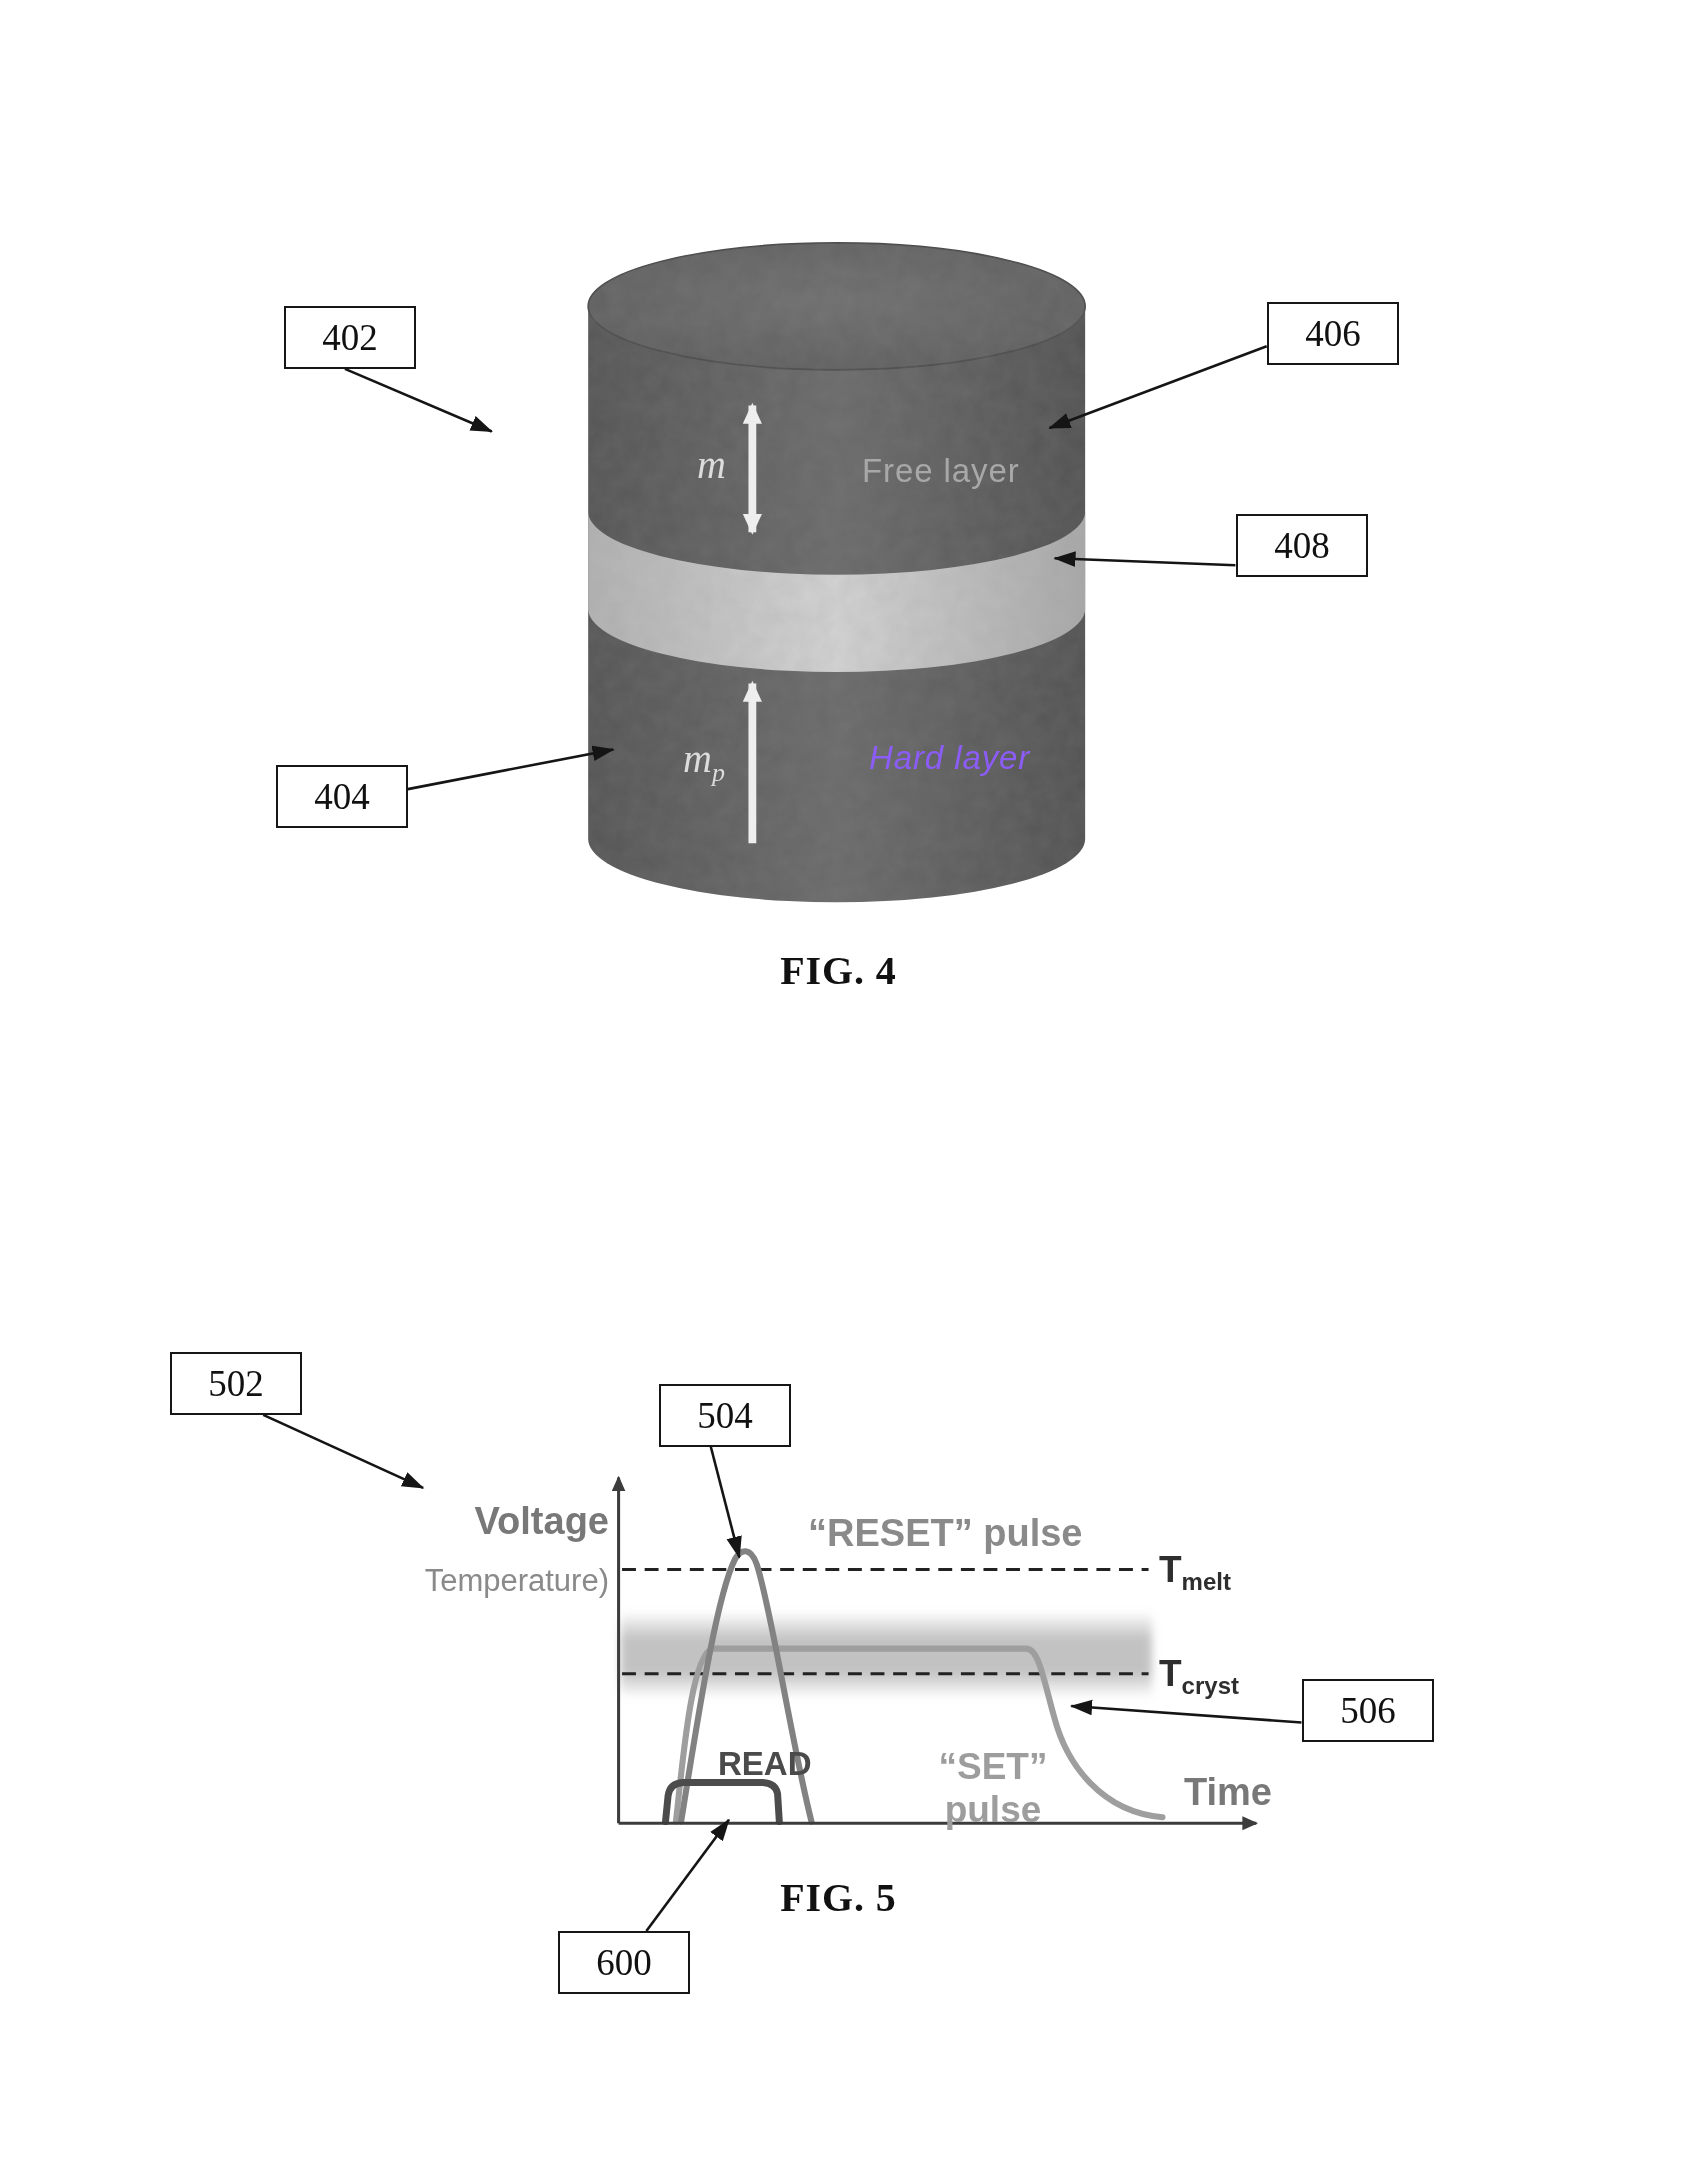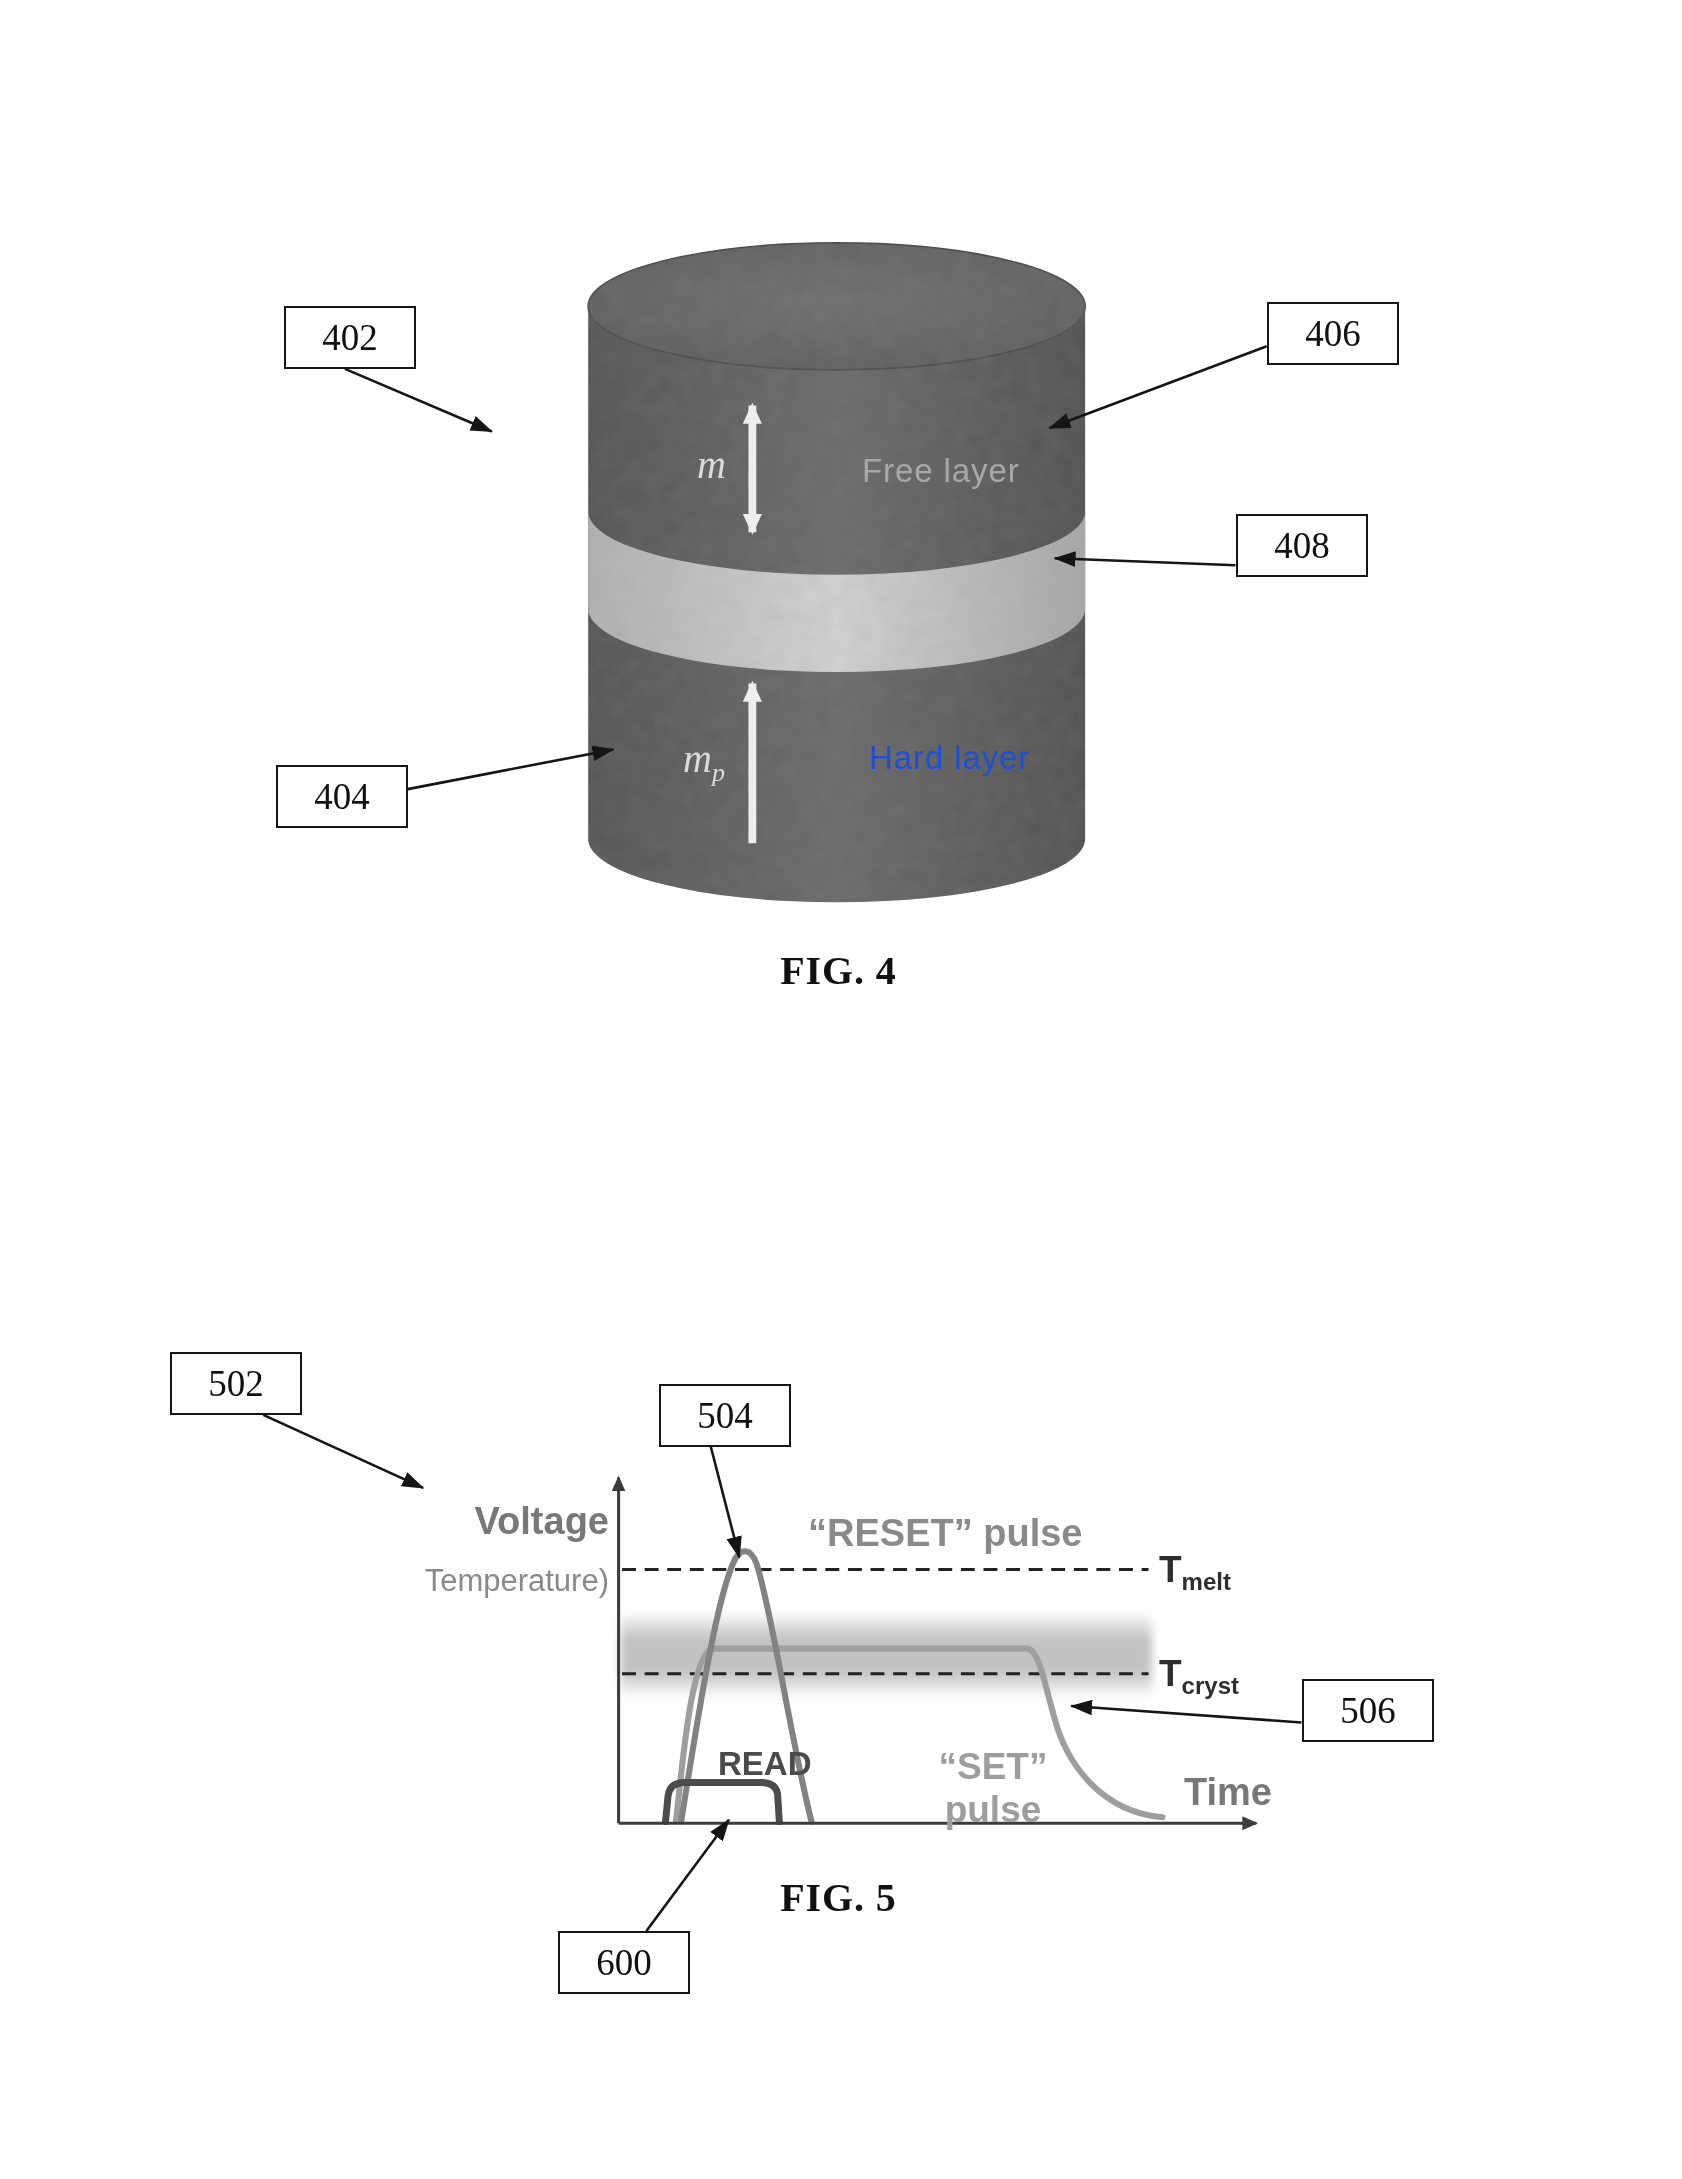--- a/index.html
+++ b/index.html
@@ -30,21 +30,21 @@
     position:absolute;
     width:209px;text-align:center;
     font-family:"Liberation Serif",serif;
     font-weight:bold;font-size:40px;color:#111111;
     letter-spacing:0.9px;
   }
 
   
   .layerlabel{position:absolute;font-size:33px;letter-spacing:0.9px;}
   .free{left:862px;top:452px;color:#a8a8a8;}
-  .hard{left:869px;top:739px;color:#1d4ed8;}
+  .hard{left:869px;top:739px;color:#8b5cf6;font-style:italic;}
   .maglabel{
     position:absolute;
     font-family:"Liberation Serif",serif;
     font-style:italic;font-size:40px;color:#dcdcdc;
   }
   .maglabel sub{font-size:26px;}
   .mfree{left:697px;top:441px;}
   .mhard{left:683px;top:735px;}
 
   

